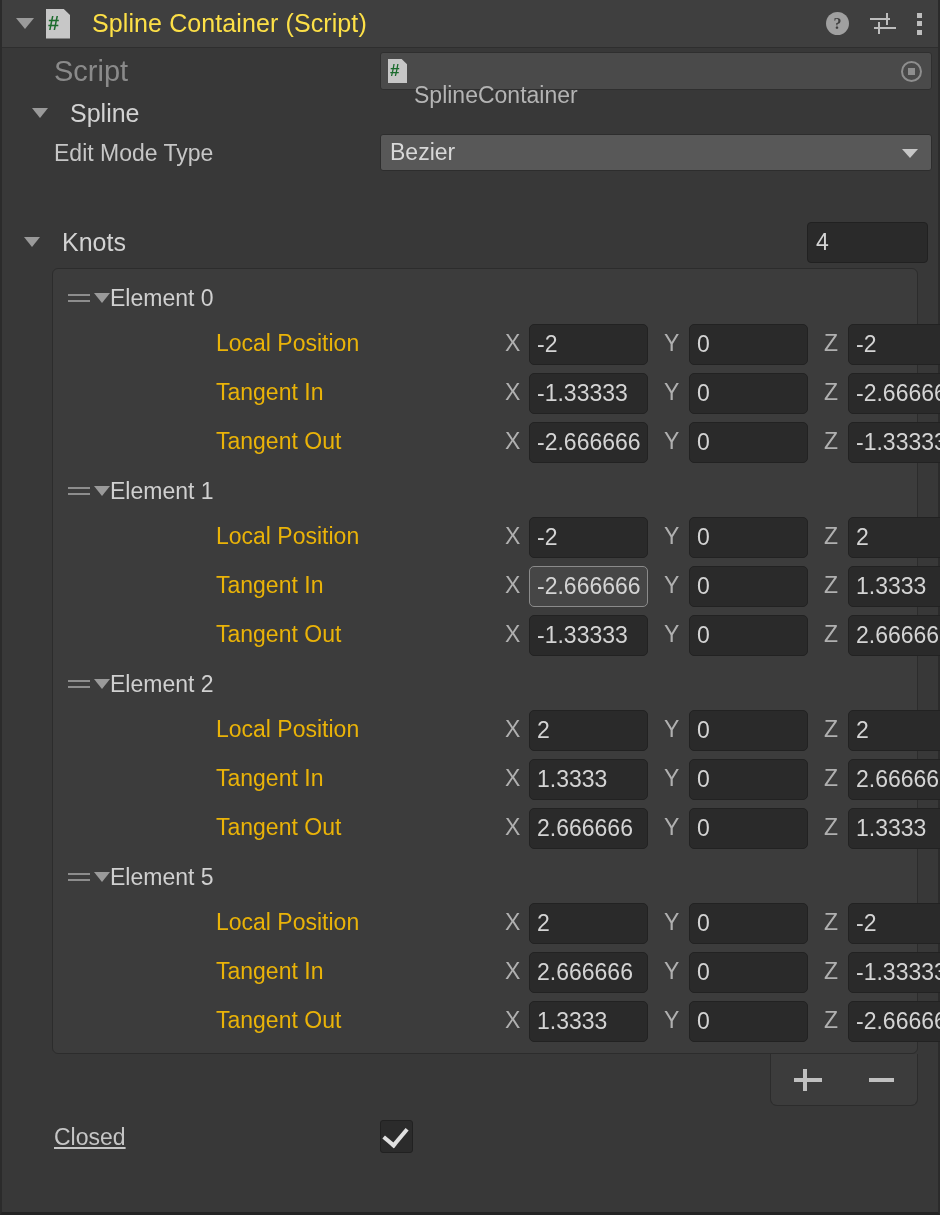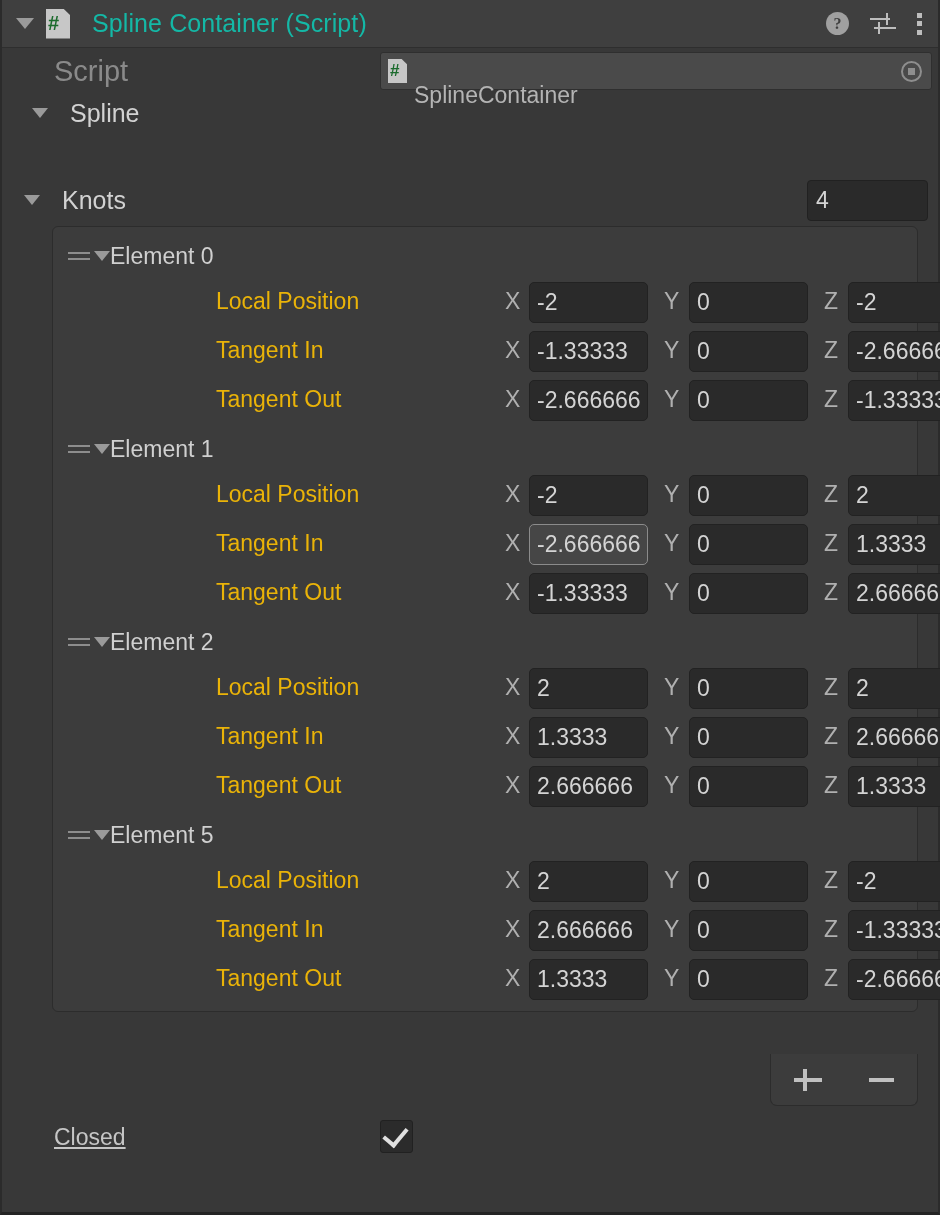--- a/index.html
+++ b/index.html
@@ -72,21 +72,21 @@
   }
   .cs-icon.tiny .hash {
     font-size: 17px;
     line-height: 22px;
     left: 2px;
   }
 
   .comp-title {
     margin-left: 22px;
     font-size: 25px;
-    color: #14b8a6;
+    color: #fde047;
     letter-spacing: 0.1px;
     white-space: nowrap;
   }
 
   .header-icons {
     position: absolute;
     right: 16px;
     top: 0;
     height: 47px;
     display: flex;
@@ -460,20 +460,27 @@
       <div class="obj-name">SplineContainer</div>
       <div class="obj-picker"></div>
     </div>
   </div>
 
   <div class="section-foldout">
     <div class="foldout-tri small"></div>
     <div class="label">Spline</div>
   </div>
 
+  <div class="row">
+    <div class="prop-label">Edit Mode Type</div>
+    <div class="dropdown">
+      <div class="dd-value">Bezier</div>
+      <div class="dd-arrow"></div>
+    </div>
+  </div>
 
   <div style="height:42px"></div>
 
   <div class="knots-header">
     <div class="foldout-tri small"></div>
     <div class="label">Knots</div>
     <div class="size-field">4</div>
   </div>
 
   <div class="knots-list" id="knots-list">

